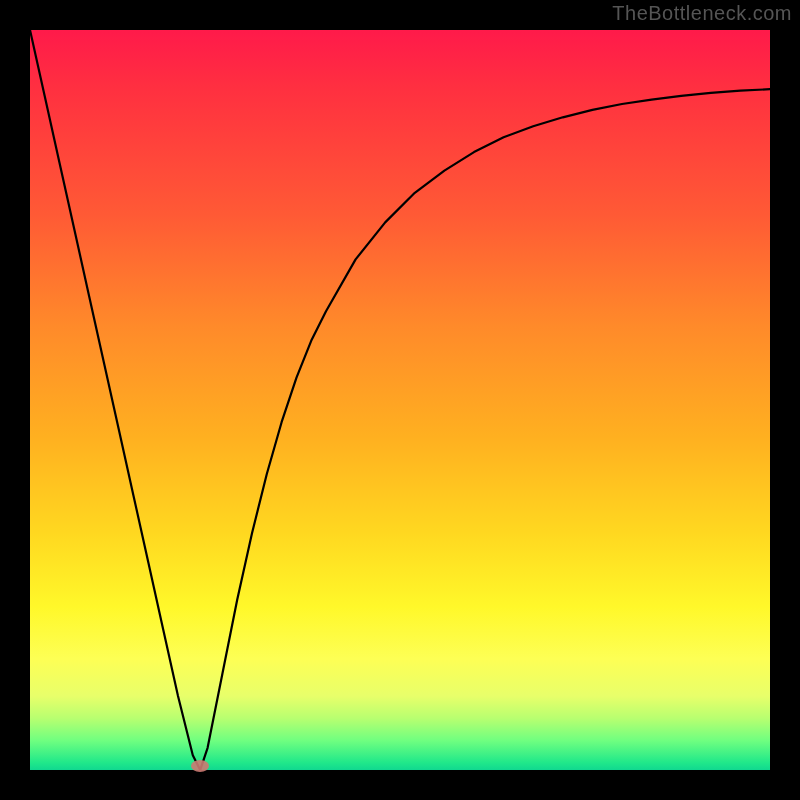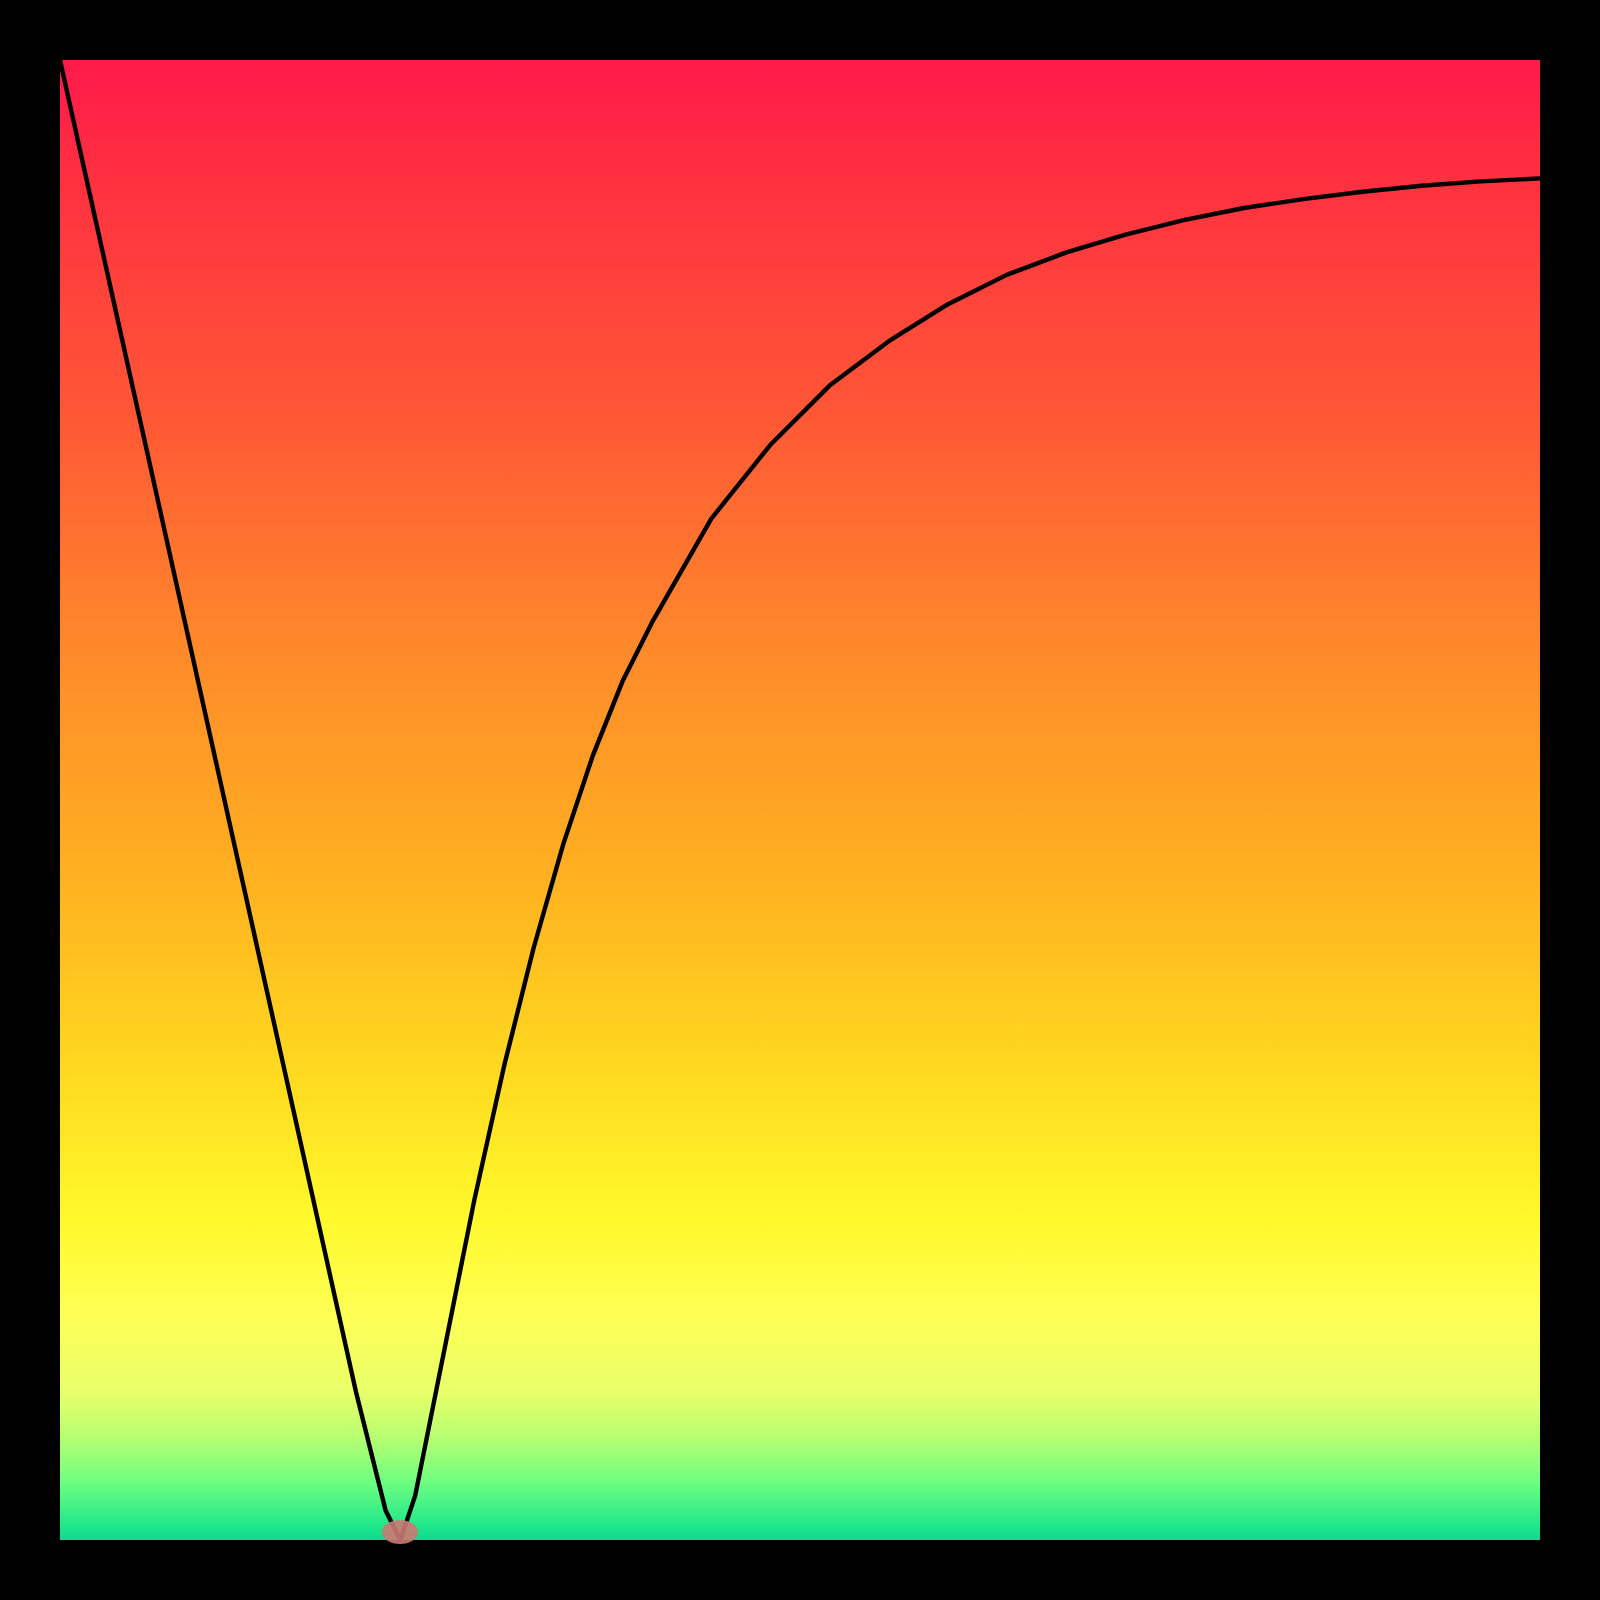--- a/index.html
+++ b/index.html
@@ -66,20 +66,21 @@
     background: #cc7a72;
     opacity: 0.9;
     transform: translate(-50%, -50%);
   }
 </style>
 </head>
 <body>
 
 <div class="frame">
 
+  <div class="watermark">TheBottleneck.com</div>
 
   <div class="plot-area">
 
     <svg class="plot-svg" viewBox="0 0 740 740" preserveAspectRatio="none">
       <path id="curve-path" d="M0.00 0.00 L14.80 66.60 L29.60 133.20 L44.40 199.80 L59.20 266.40 L74.00 333.00 L88.80 399.60 L103.60 466.20 L118.40 532.80 L133.20 599.40 L148.00 666.00 L162.80 725.20 L170.20 740.00 L177.60 717.80 L192.40 643.80 L207.20 569.80 L222.00 503.20 L236.80 444.00 L251.60 392.20 L266.40 347.80 L281.20 310.80 L296.00 281.20 L325.60 229.40 L355.20 192.40 L384.80 162.80 L414.40 140.60 L444.00 122.10 L473.60 107.30 L503.20 96.20 L532.80 87.32 L562.40 79.92 L592.00 74.00 L621.60 69.56 L651.20 65.86 L680.80 62.90 L710.40 60.68 L740.00 59.20" fill="none" stroke="#000" stroke-width="2.2" stroke-linejoin="round" stroke-linecap="round"></path>
     </svg>
 
     <div id="min-marker" class="marker" style="left: 170.2px; top: 736px;"></div>
 
   </div>

